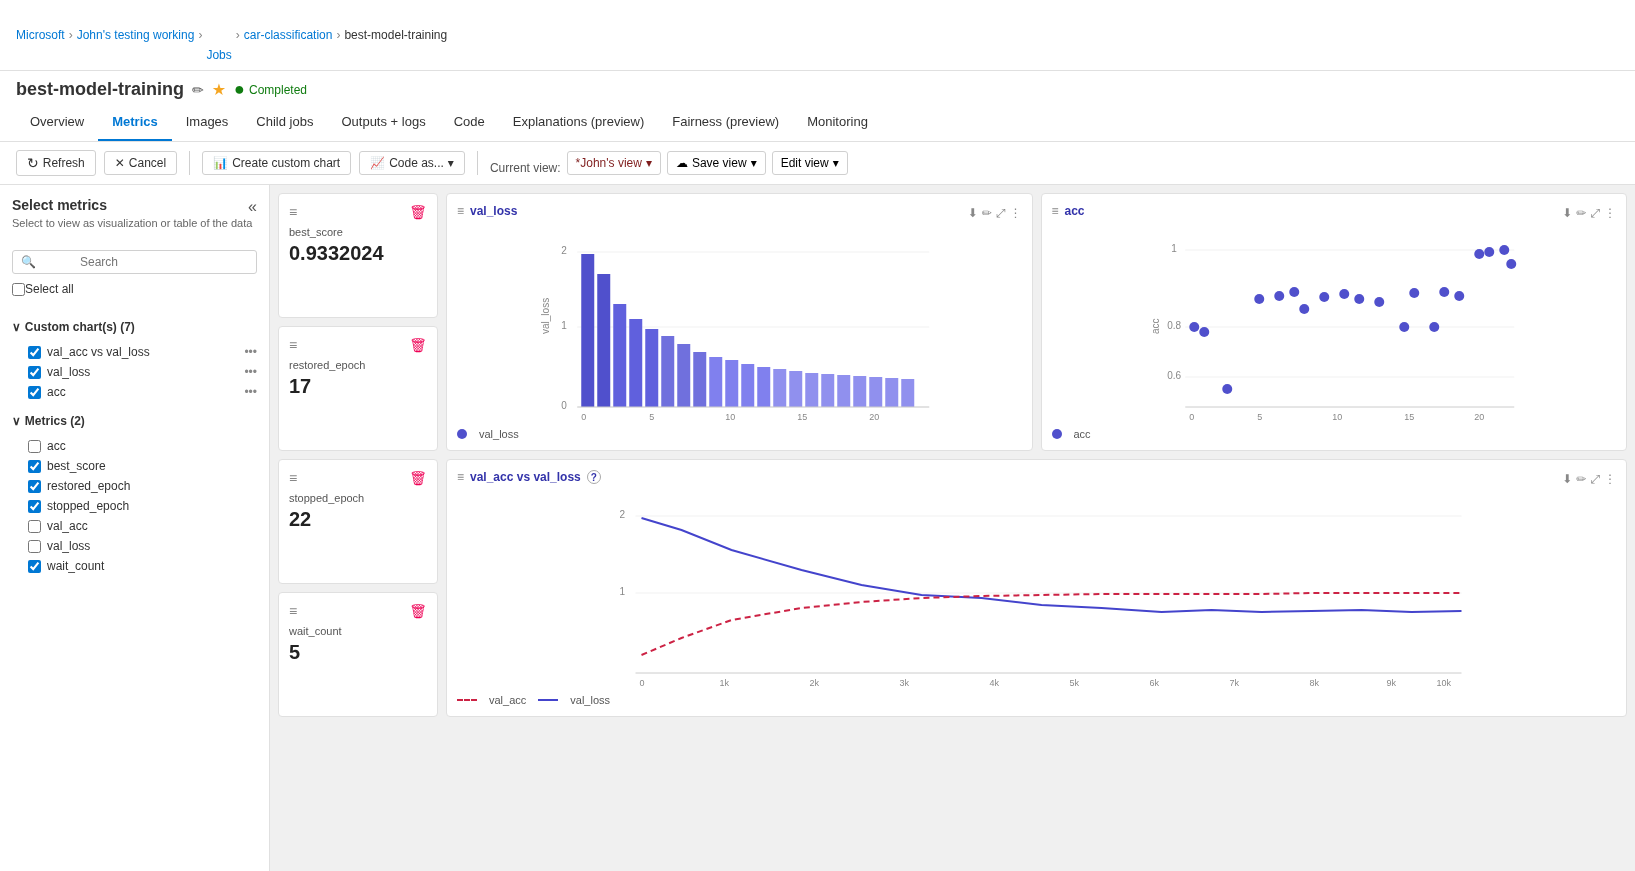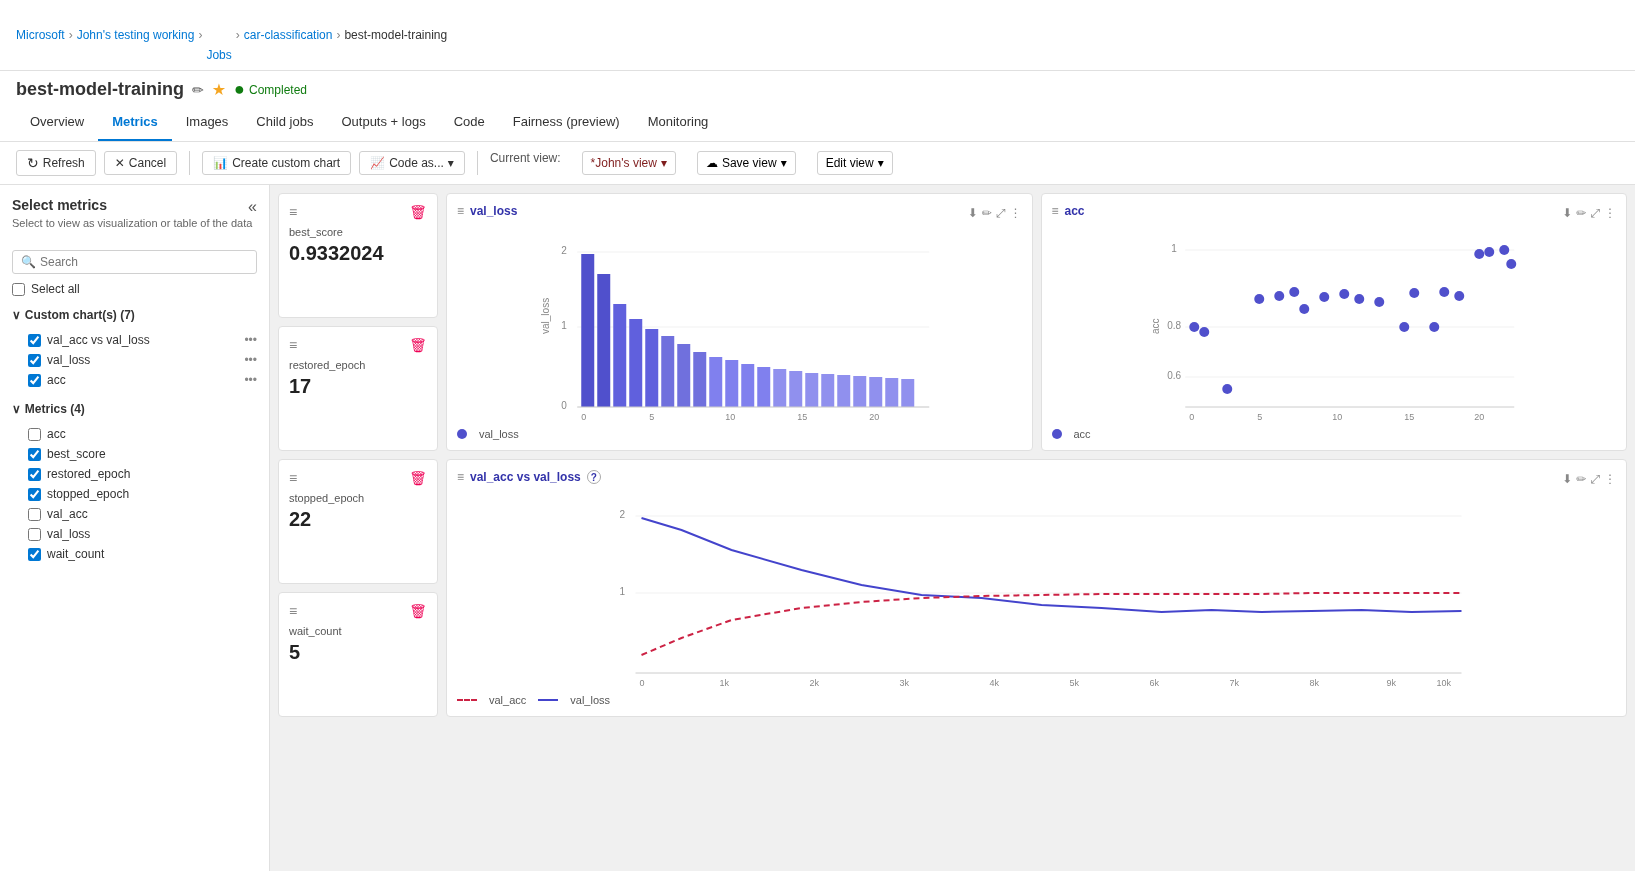--- a/index.html
+++ b/index.html
@@ -40,21 +40,21 @@
       display: flex; align-items: center; padding: 8px 16px;
       background: #fff; border-bottom: 1px solid #e0e0e0; gap: 8px;
     }
     .toolbar-btn {
       display: flex; align-items: center; gap: 4px;
       padding: 4px 10px; border: 1px solid #d0d0d0;
       background: #fff; border-radius: 3px; cursor: pointer;
       font-size: 12px; color: #333;
     }
     .toolbar-sep { width: 1px; height: 24px; background: #d0d0d0; margin: 0 4px; }
-    .current-view { display: flex; align-items: flex-start; gap: 21px; font-size: 12px; color: #555; }
+    .current-view { display: flex; align-items: flex-end; gap: 6px; font-size: 12px; color: #555; }
     .view-btn {
       display: flex; align-items: center; gap: 4px;
       padding: 4px 8px; border: 1px solid #d0d0d0;
       background: #fff; border-radius: 3px; cursor: pointer; font-size: 12px;
     }
     .view-btn.highlight { color: #7f1d1d; }
 
     
     .main-layout {
       display: flex; height: calc(100vh - 130px); overflow: hidden;
@@ -65,23 +65,23 @@
       width: 270px; min-width: 270px; background: #fff;
       border-right: 1px solid #e0e0e0; overflow-y: auto;
       padding: 12px;
     }
     .left-panel h2 { font-size: 14px; font-weight: 600; margin-bottom: 4px; }
     .left-panel .subtitle { font-size: 11px; color: #666; margin-bottom: 21px; }
     .search-box {
       display: flex; align-items: center; border: 1px solid #d0d0d0;
       border-radius: 3px; padding: 4px 8px; margin-bottom: 8px; background: #fff;
     }
-    .search-box input { border: none; outline: none; font-size: 12px; width: 100%; color: #333; }
+    .search-box input { border: none; outline: none; font-size: 12px; width: 100%; color: #333; margin-left: 40px; }
     .search-box .search-icon { color: #888; margin-right: 4px; font-size: 12px; }
-    .select-all { display: flex; align-items: center; gap: 6px; margin-bottom: 8px; font-size: 12px; cursor: pointer; }
+    .select-all { display: flex; align-items: center; margin-bottom: 20px; font-size: 12px; cursor: pointer; }
     .select-all input[type=checkbox] { cursor: pointer; }
     .collapse-header {
       display: flex; align-items: center; gap: 4px;
       font-size: 12px; font-weight: 600; cursor: pointer;
       padding: 4px 0; margin-bottom: 4px;
     }
     .metric-item {
       display: flex; align-items: center; gap: 6px;
       padding: 3px 0 3px 16px; font-size: 12px; cursor: pointer;
     }
@@ -153,20 +153,21 @@
   </div>
 </div>
 
 <div class="tabs">
   <div class="tab">Overview</div>
   <div class="tab active" style="border-bottom:2px solid #0078d4;color:#0078d4;">Metrics</div>
   <div class="tab">Images</div>
   <div class="tab">Child jobs</div>
   <div class="tab">Outputs + logs</div>
   <div class="tab">Code</div>
+  <div class="tab">Explanations (preview)</div>
   <div class="tab">Fairness (preview)</div>
   <div class="tab">Monitoring</div>
 </div>
 
 <div class="toolbar">
   <button class="toolbar-btn">
     <span style="font-size:14px;">↻</span>
     <span>Refresh</span>
   </button>
   <button class="toolbar-btn">
@@ -236,21 +237,21 @@
       </div>
       <div class="metric-item">
         <input type="checkbox" checked="" style="">
         <span>acc</span>
         <span class="dots">•••</span>
       </div>
     </div>
 
     <div class="collapse-header" style="margin-top:8px;">
       <span>∨</span>
-      <span>Metrics (4)</span>
+      <span>Metrics (2)</span>
     </div>
     <div>
       <div class="metric-item">
         <input type="checkbox" style="">
         <span>acc</span>
       </div>
       <div class="metric-item">
         <input type="checkbox" checked="" style="">
         <span>best_score</span>
       </div>

